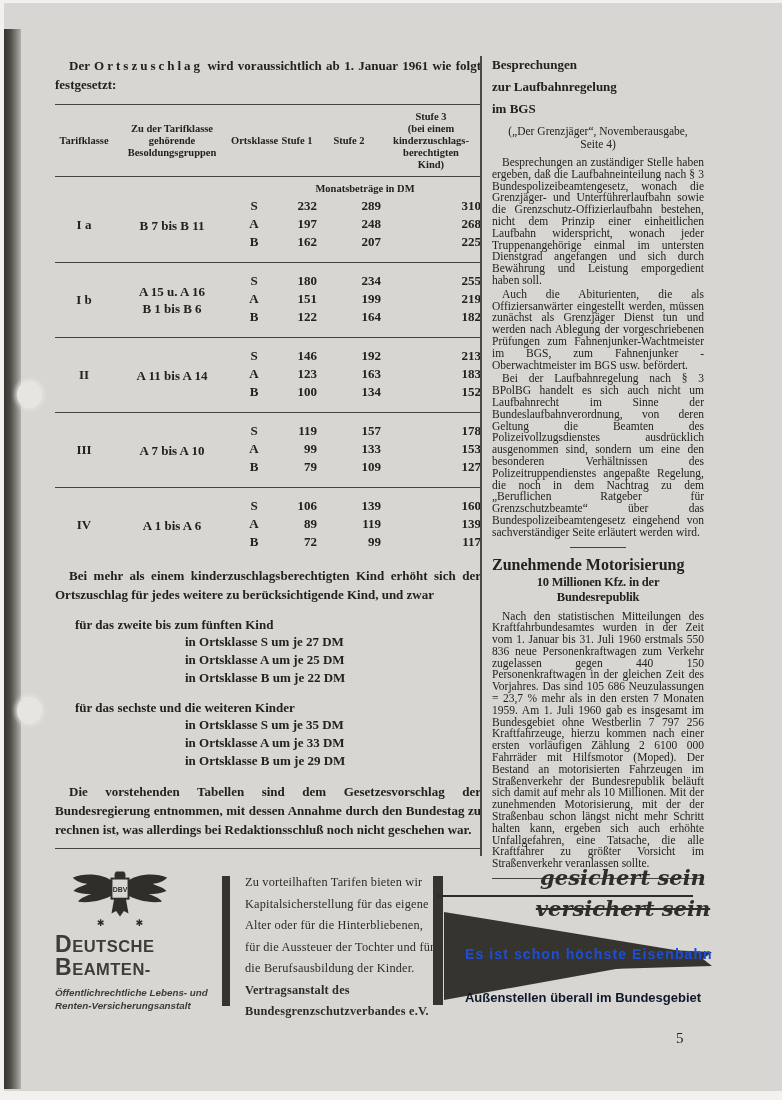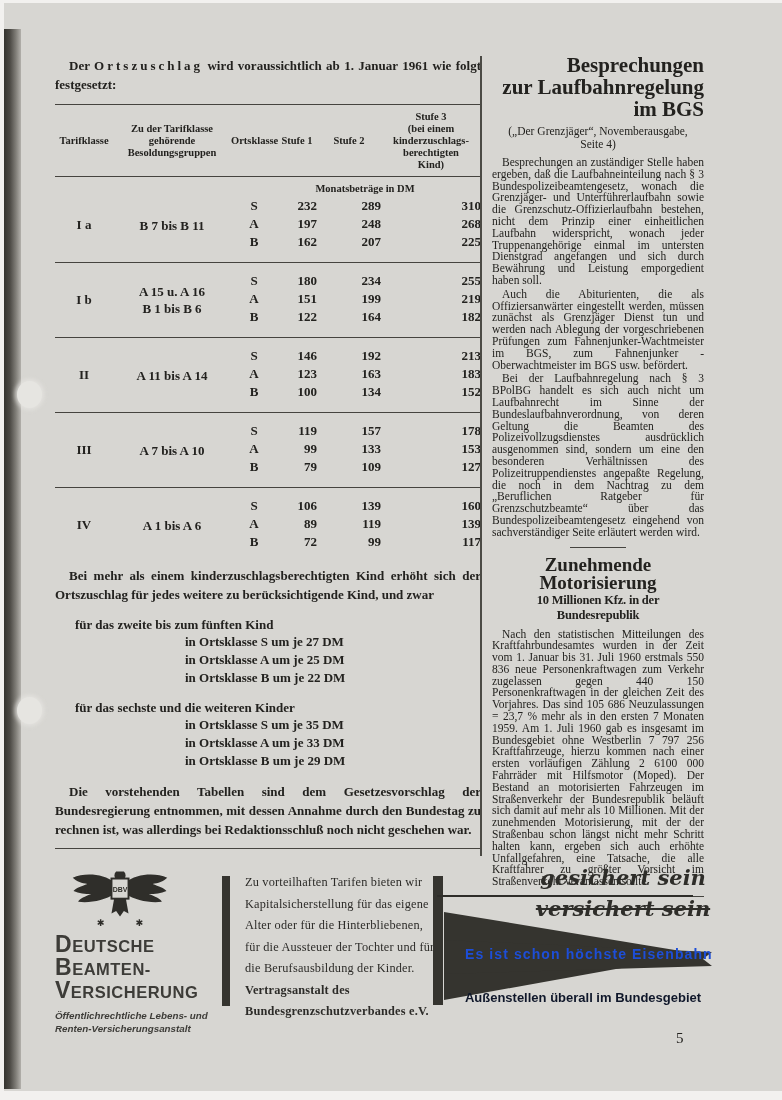--- a/index.html
+++ b/index.html
@@ -33,25 +33,25 @@
   .r1{grid-row:1}.r2{grid-row:2}.r3{grid-row:3}
   .para{font-size:13px;font-weight:700;line-height:19px;text-align:justify;
         text-indent:14px;margin:12px 0 0;}
   .ltitle{font-size:13px;font-weight:700;margin:12px 0 0 20px;line-height:17px;}
   .litem{font-size:13px;font-weight:700;line-height:18px;margin-left:130px;}
   .endrule{margin-top:9px;}
 
   
   .col-divider{position:absolute;left:480px;top:56px;width:1.5px;height:800px;background:#4b4a45;}
   .col-right{position:absolute;left:492px;top:54px;width:212px;}
-  .a-title{font-size:21px;line-height:22px;font-weight:700;text-align:right;margin:0 0 5px;}
+  .a-title{font-size:13px;line-height:22px;font-weight:700;text-align:left;margin:0 0 5px;}
   .a-src{font-size:11.5px;line-height:12.5px;text-align:center;margin:0 0 7px;}
   .rp{font-size:11.5px;line-height:11.8px;text-align:justify;text-indent:10px;margin:0 0 2px;}
   .short-rule{width:56px;border-top:1.4px solid #45443f;margin:8px auto;}
-  .a2-title{font-size:19px;font-weight:700;text-align:center;margin:0 0 1px;line-height:18px;}
+  .a2-title{font-size:16px;font-weight:700;text-align:left;margin:0 0 1px;line-height:18px;}
   .a2-sub{font-size:12.5px;font-weight:700;text-align:center;margin:0 4px 6px;letter-spacing:-0.2px;}
   .col-right .rule{margin-top:8px;}
 
   
   .ads{position:absolute;left:55px;top:868px;width:717px;height:200px;}
   .logo{position:absolute;left:0;top:2px;width:168px;}
   .eagle{display:block;margin:0 0 2px 14px;}
   .brandline{font-family:"Liberation Sans",sans-serif;font-weight:700;font-size:16.5px;
              line-height:21px;color:#3d3c38;text-transform:uppercase;letter-spacing:.5px;}
   .brandline::first-letter{font-size:23px;}
@@ -249,21 +249,20 @@
         <path d="M60,2 C57,5 57,9 60,12 L70,12 C73,9 73,5 70,2 Z"></path>
         <path d="M58,34 L54,56 L60,53 L65,60 L70,53 L76,56 L72,34 Z"></path>
       </g>
       <rect x="54" y="11" width="22" height="26" fill="#d7d6d2" stroke="#2f2e2a" stroke-width="2.5"></rect>
       <text x="65" y="28" text-anchor="middle" font-family="Liberation Sans, sans-serif" font-size="9" font-weight="bold" fill="#2f2e2a">DBV</text>
       <text x="40" y="72" text-anchor="middle" font-size="12" fill="#2f2e2a">✱</text>
       <text x="90" y="72" text-anchor="middle" font-size="12" fill="#2f2e2a">✱</text>
     </svg>
     <div class="brandline">Deutsche</div>
     <div class="brandline">Beamten-</div>
-    <div class="brandline">Versicherung</div>
     <div class="brandsub pre">Öffentlichrechtliche Lebens- und
 Renten-Versicherungsanstalt</div>
   </div>
 
   <div class="vbar vbar1"></div>
 
   <div class="mid">
     <div>Zu vorteilhaften Tarifen bieten wir Kapitalsicherstellung für das eigene Alter oder für die Hinterbliebenen, für die Aussteuer der Tochter und für die Berufsausbildung der Kinder.</div>
     <div class="b pre">Vertragsanstalt des
 Bundesgrenzschutzverbandes e.V.</div>

